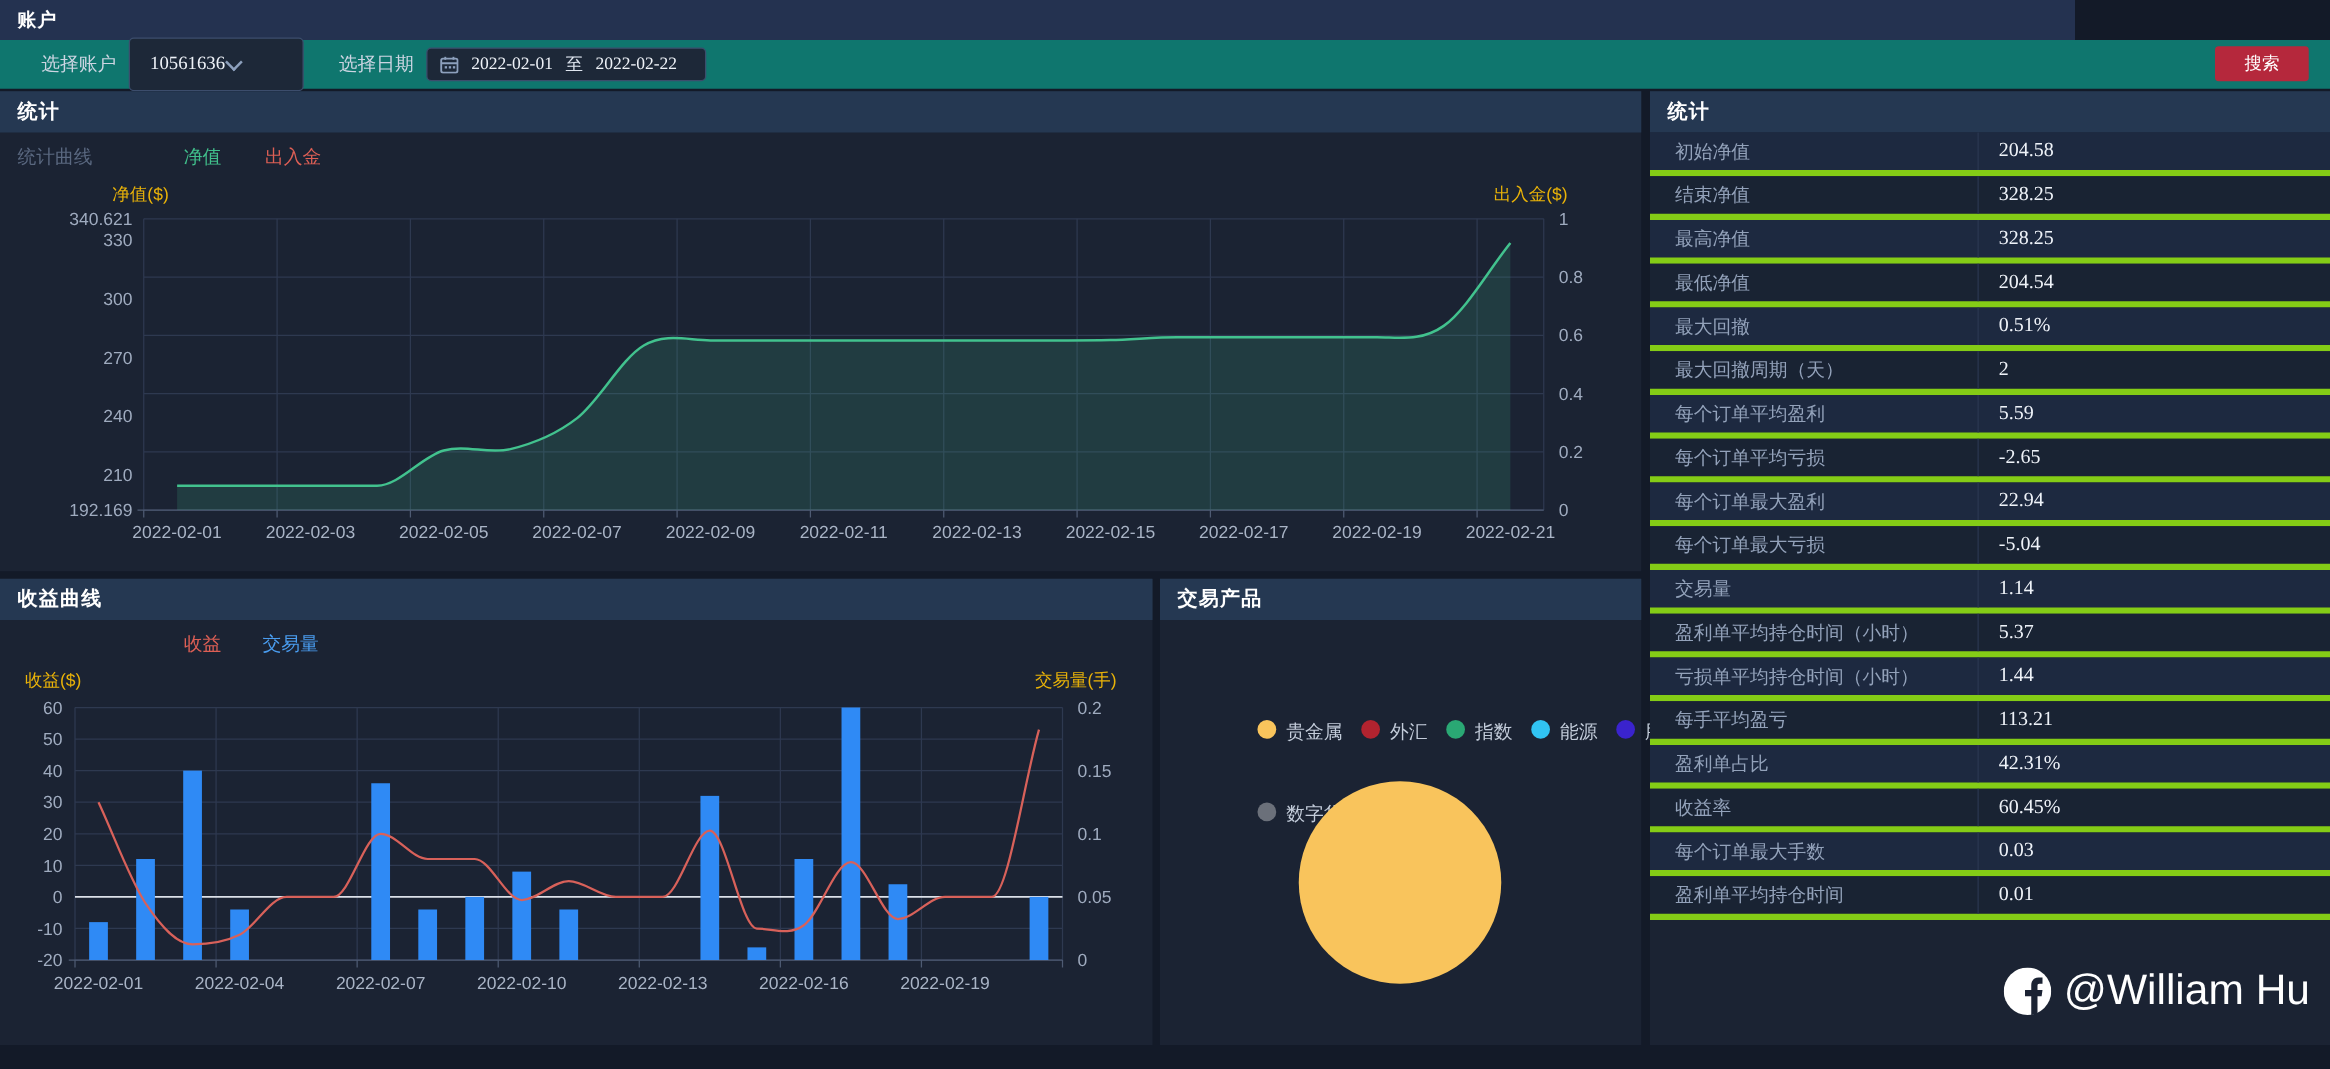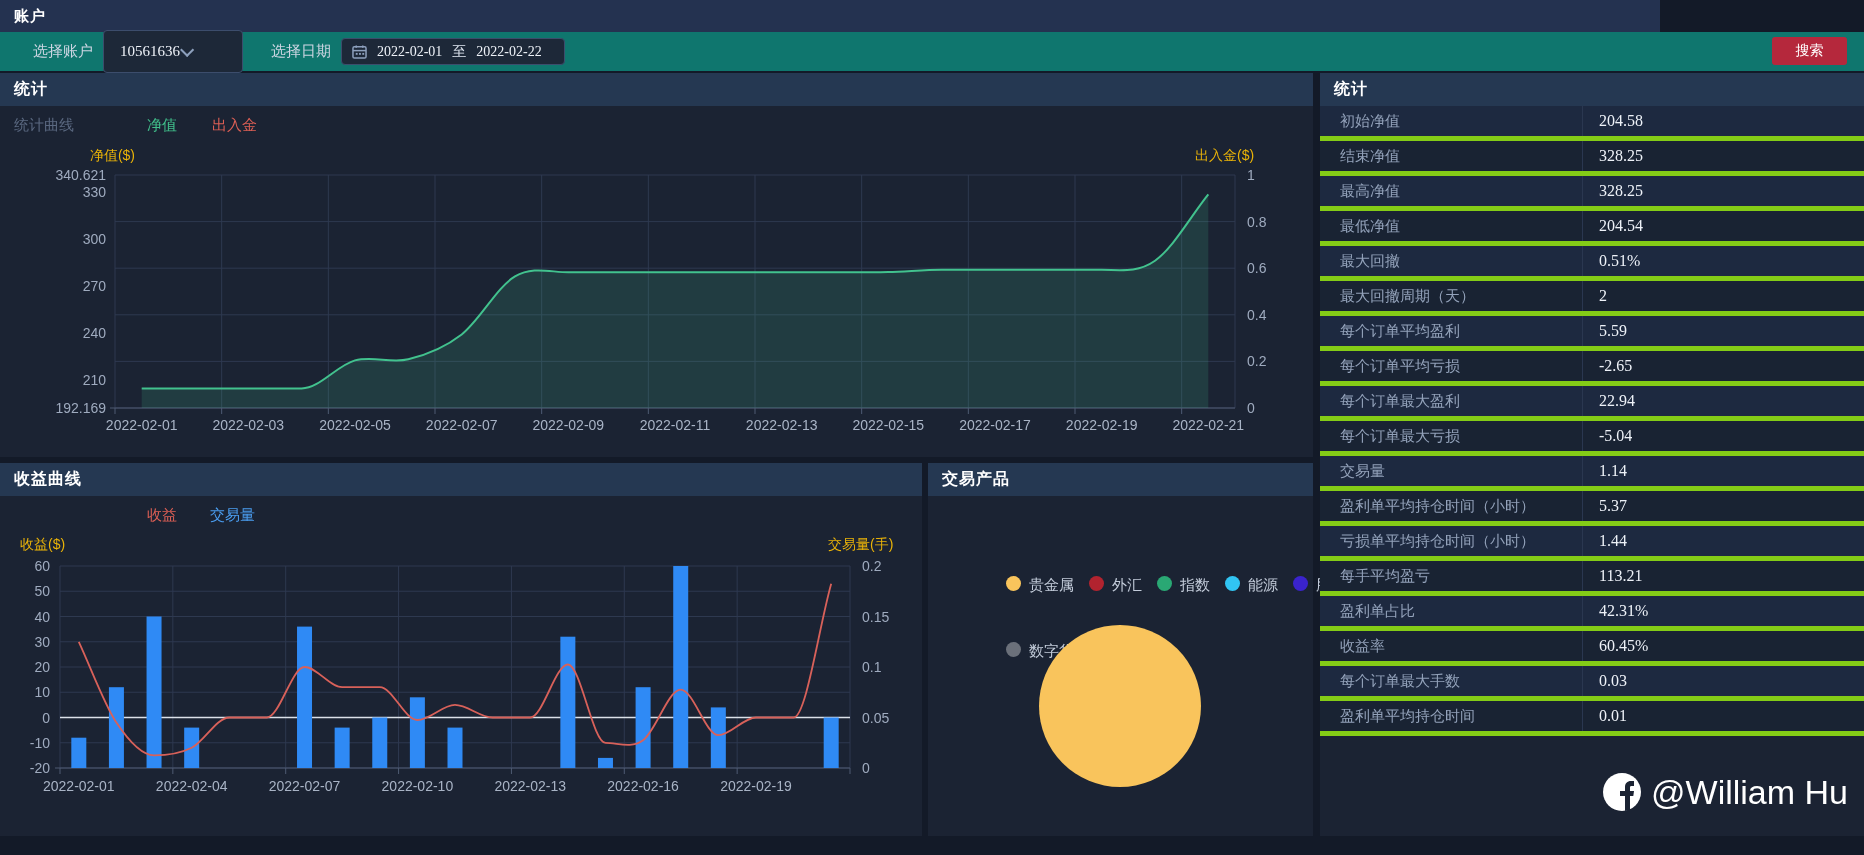--- a/index.html
+++ b/index.html
@@ -65,21 +65,21 @@
   
   .stat-row { display:flex; height:35px; align-items:stretch; border-bottom:5px solid #84cc16; }
   .stat-row:nth-child(odd)  { background:#1d2940; }
   .stat-row:nth-child(even) { background:#192333; }
   .stat-label { width:263px; flex:0 0 auto; display:flex; align-items:center; padding-left:20px;
                 color:#93a2ba; font-size:15px; border-right:1px solid #2a3750; }
   .stat-value { flex:1; display:flex; align-items:center; padding-left:16px;
                 color:#eef2f8; font-size:16px; font-family:"Liberation Serif","DejaVu Serif",serif; }
 
   
-  .watermark { position:absolute; right:16px; top:700px; display:flex; gap:10px; }
+  .watermark { position:absolute; right:16px; top:700px; display:flex; align-items:center; gap:10px; }
   .fb-circle { width:38px; height:38px; }
   .wm-text { color:#ffffff; font-size:34px; }
 </style>
 </head>
 <body>
 
 <div id="app">
 
   <div class="topbar">
     <span class="topbar-title">账户</span>

